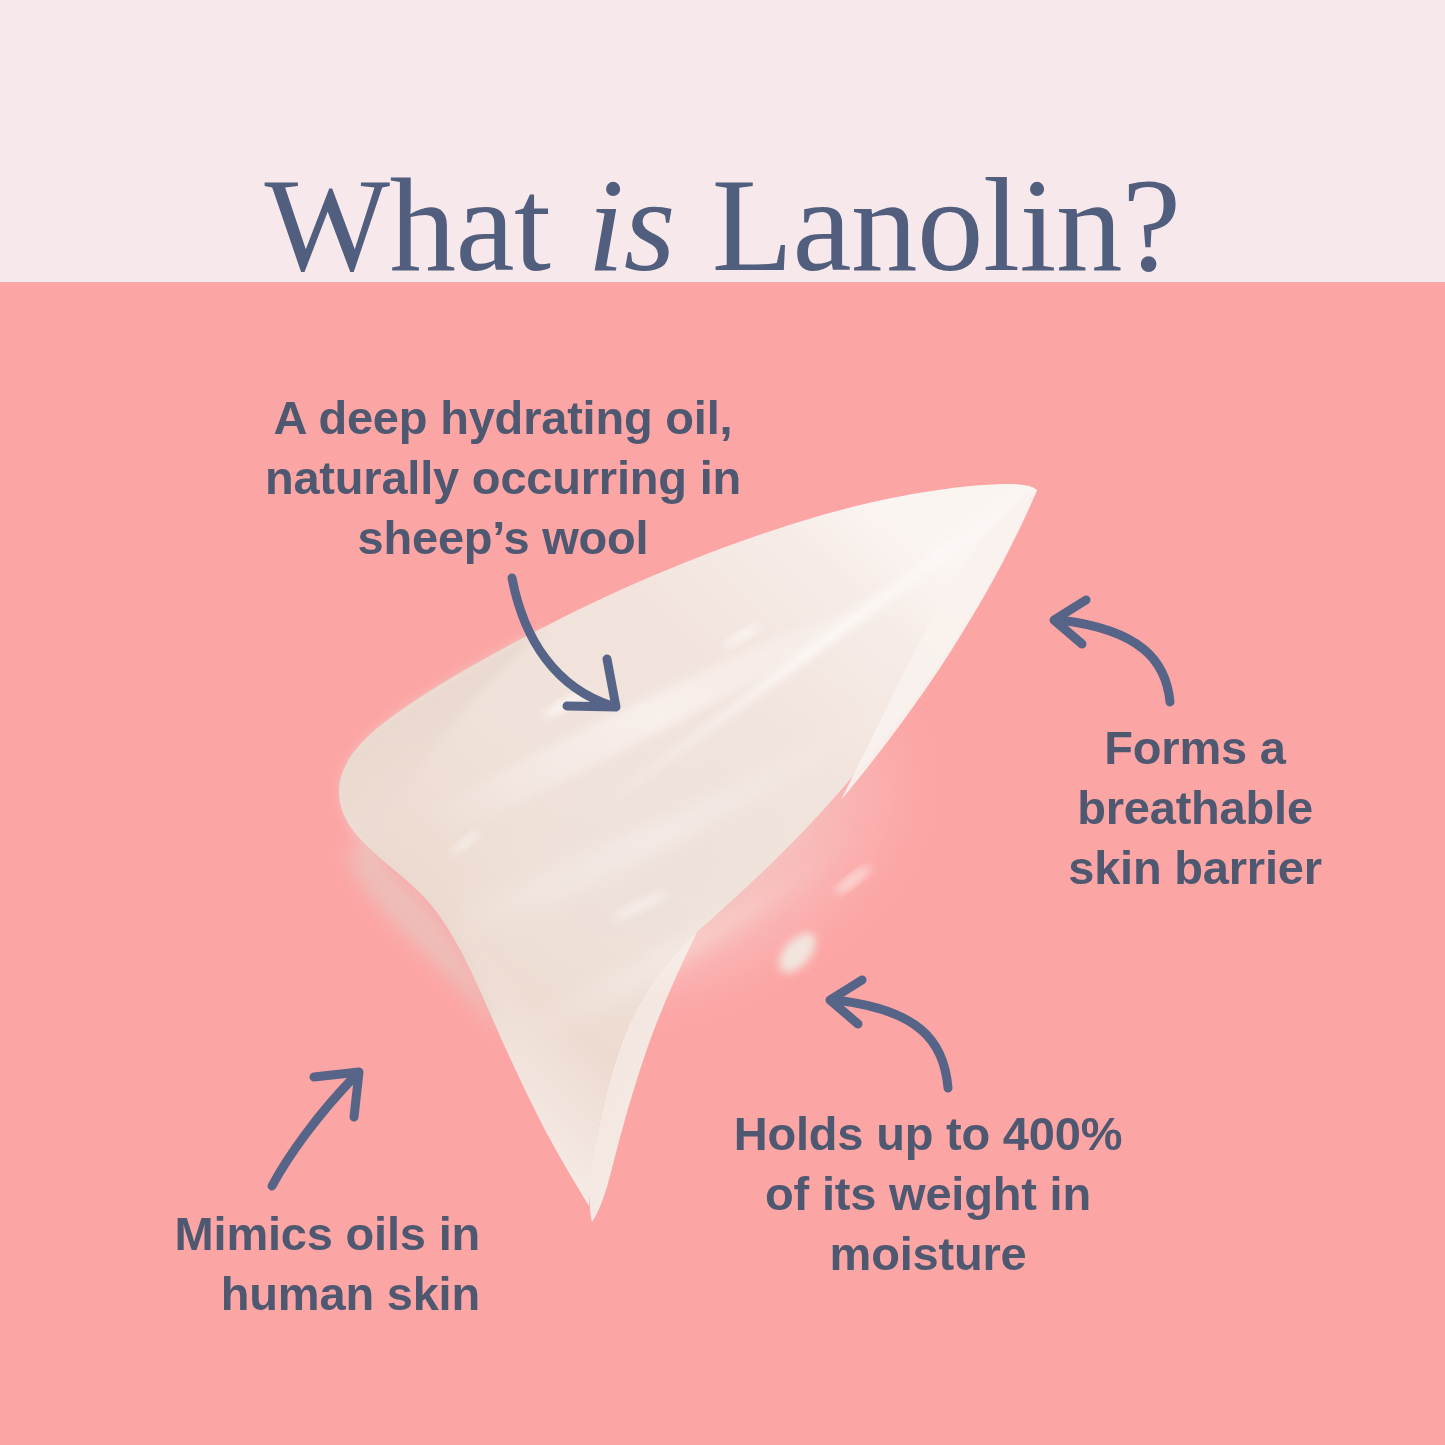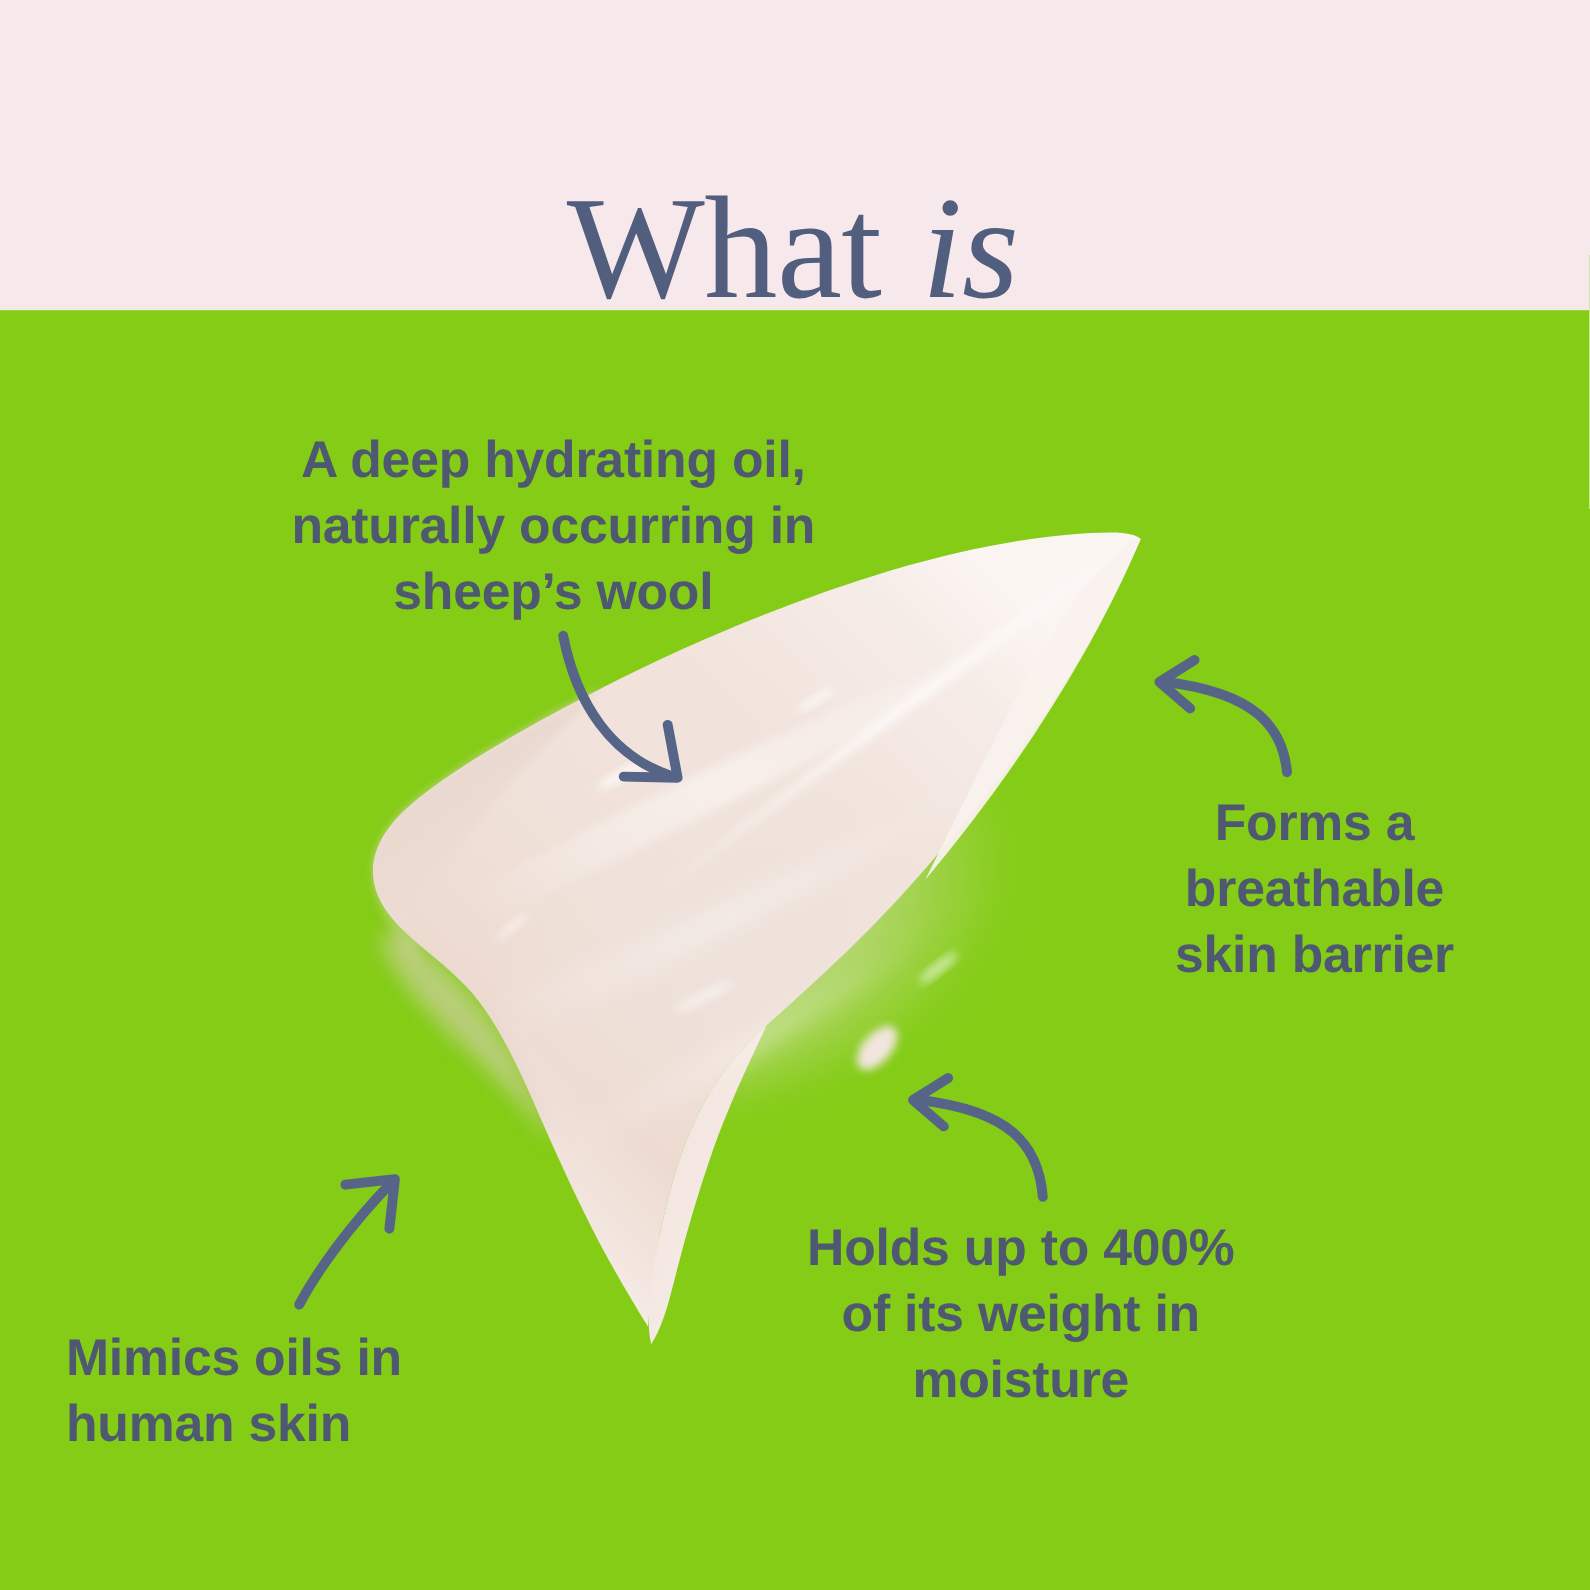--- a/index.html
+++ b/index.html
@@ -91,21 +91,21 @@
     top: 1104px;
     width: 560px;
     text-align: center;
     font-size: 47px;
     line-height: 1.28;
   }
   #callout-mimics {
     left: 60px;
     top: 1204px;
     width: 420px;
-    text-align: left;
+    text-align: right;
     font-size: 47px;
     line-height: 1.28;
   }
 
   
   #arrow-layer {
     position: absolute;
     left: 0;
     top: 0;
     width: 1445px;
@@ -116,24 +116,24 @@
     fill: none;
     stroke: #566488;
     stroke-width: 9;
     stroke-linecap: round;
     stroke-linejoin: round;
   }
 </style>
 </head>
 <body>
 
-<div id="canvas" style="background: #84cc16;">
+<div id="canvas" style="background: #fca5a5;">
 
   <div id="header-band" style="background: rgb(247, 232, 236);"></div>
-  <h1 id="page-title" style="color: rgb(82, 94, 126);"><span>What </span><span class="t-em">is</span></h1>
+  <h1 id="page-title" style="color: rgb(82, 94, 126);"><span>What </span><span class="t-em">is</span><span> Lanolin?</span></h1>
 
   <svg id="swatch-layer" viewBox="0 0 1445 1445">
     <defs>
       <linearGradient id="creamBody" x1="0.18" y1="0.86" x2="0.88" y2="0.12">
         <stop offset="0%" stop-color="#f6ece7"></stop>
         <stop offset="18%" stop-color="#eddbd1"></stop>
         <stop offset="42%" stop-color="#f0e2da"></stop>
         <stop offset="68%" stop-color="#f2e4dd"></stop>
         <stop offset="88%" stop-color="#f6ece7"></stop>
         <stop offset="100%" stop-color="#fbf5f2"></stop>

